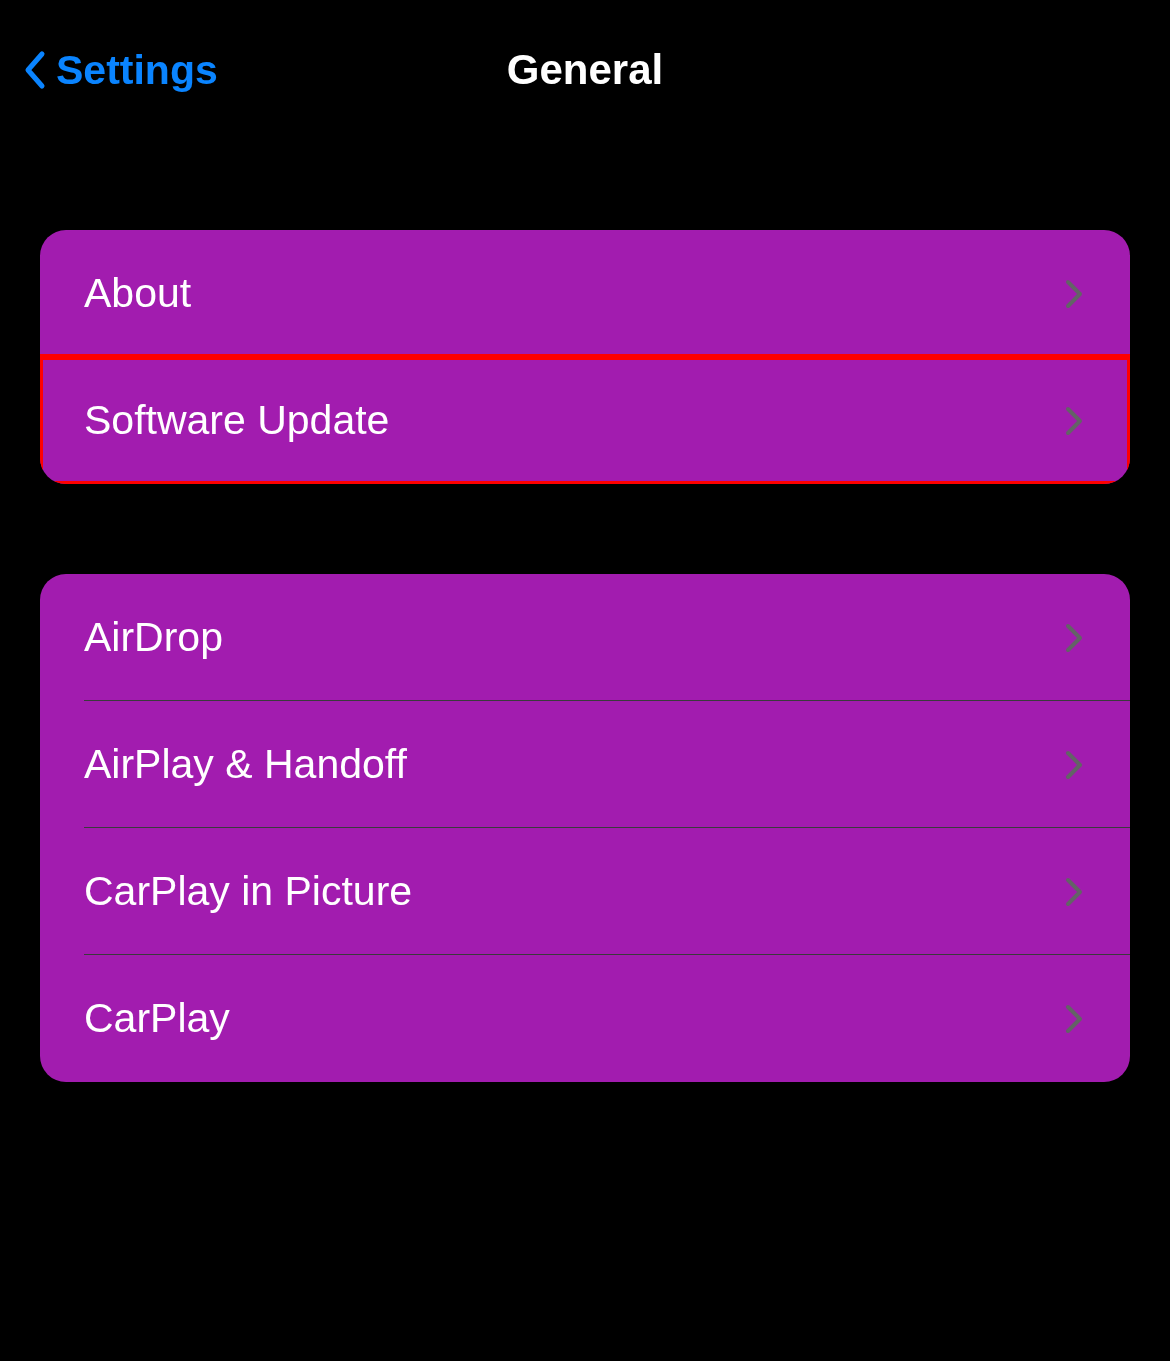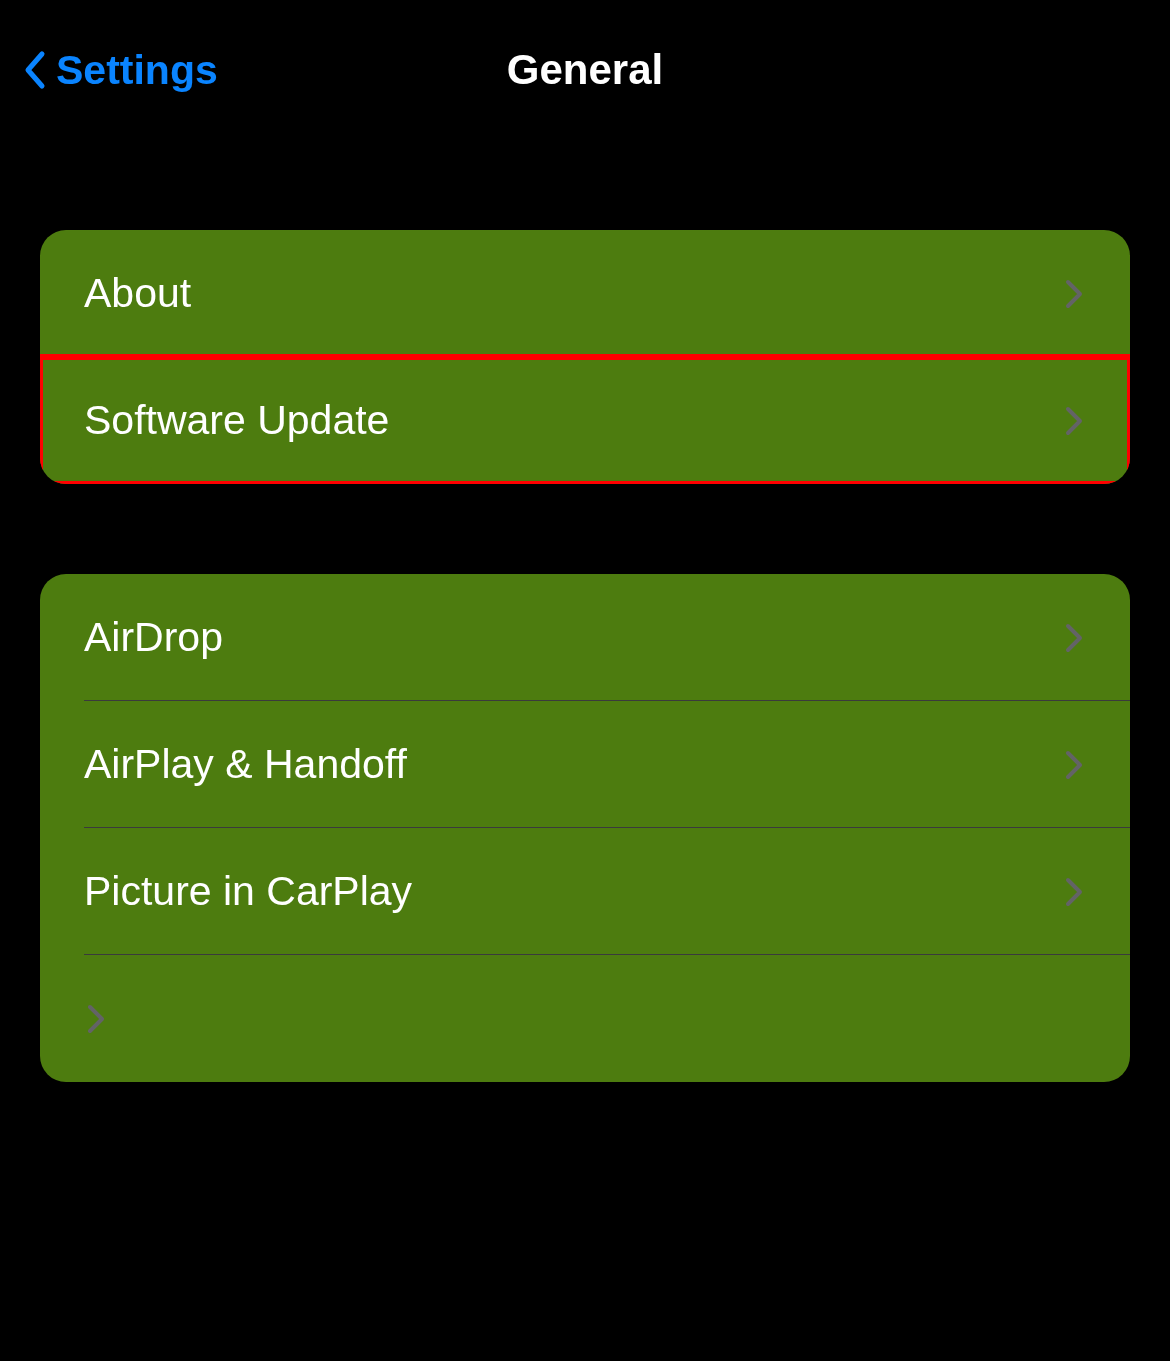--- a/index.html
+++ b/index.html
@@ -51,21 +51,21 @@
       transform: translateX(-50%);
       color: #ffffff;
       font-size: 42px;
       font-weight: 600;
     }
     .content {
       padding: 0 40px;
       padding-top: 90px;
     }
     .group {
-      background-color: #4d7c0f;
+      background-color: #a21caf;
       border-radius: 26px;
       margin-bottom: 90px;
       overflow: hidden;
     }
     .row {
       height: 127px;
       display: flex;
       align-items: center;
       padding: 0 44px 0 44px;
       cursor: pointer;
@@ -149,28 +149,29 @@
     </div>
     <div class="row">
       <span class="row-label">AirPlay &amp; Handoff</span>
       <span class="disclosure">
         <svg viewBox="0 0 18 30" fill="none">
             <path d="M3 3 L15 15 L3 27" stroke="#636366" stroke-width="4" stroke-linecap="round" stroke-linejoin="round"></path>
           </svg>
       </span>
     </div>
     <div class="row">
-      <span class="row-label">Picture in CarPlay</span>
+      <span class="row-label">CarPlay in Picture</span>
       <span class="disclosure">
         <svg viewBox="0 0 18 30" fill="none">
             <path d="M3 3 L15 15 L3 27" stroke="#636366" stroke-width="4" stroke-linecap="round" stroke-linejoin="round"></path>
           </svg>
       </span>
     </div>
     <div class="row">
+      <span class="row-label">CarPlay</span>
       <span class="disclosure">
         <svg viewBox="0 0 18 30" fill="none">
             <path d="M3 3 L15 15 L3 27" stroke="#636366" stroke-width="4" stroke-linecap="round" stroke-linejoin="round"></path>
           </svg>
       </span>
     </div>
   </div>
 
 </div>
 

